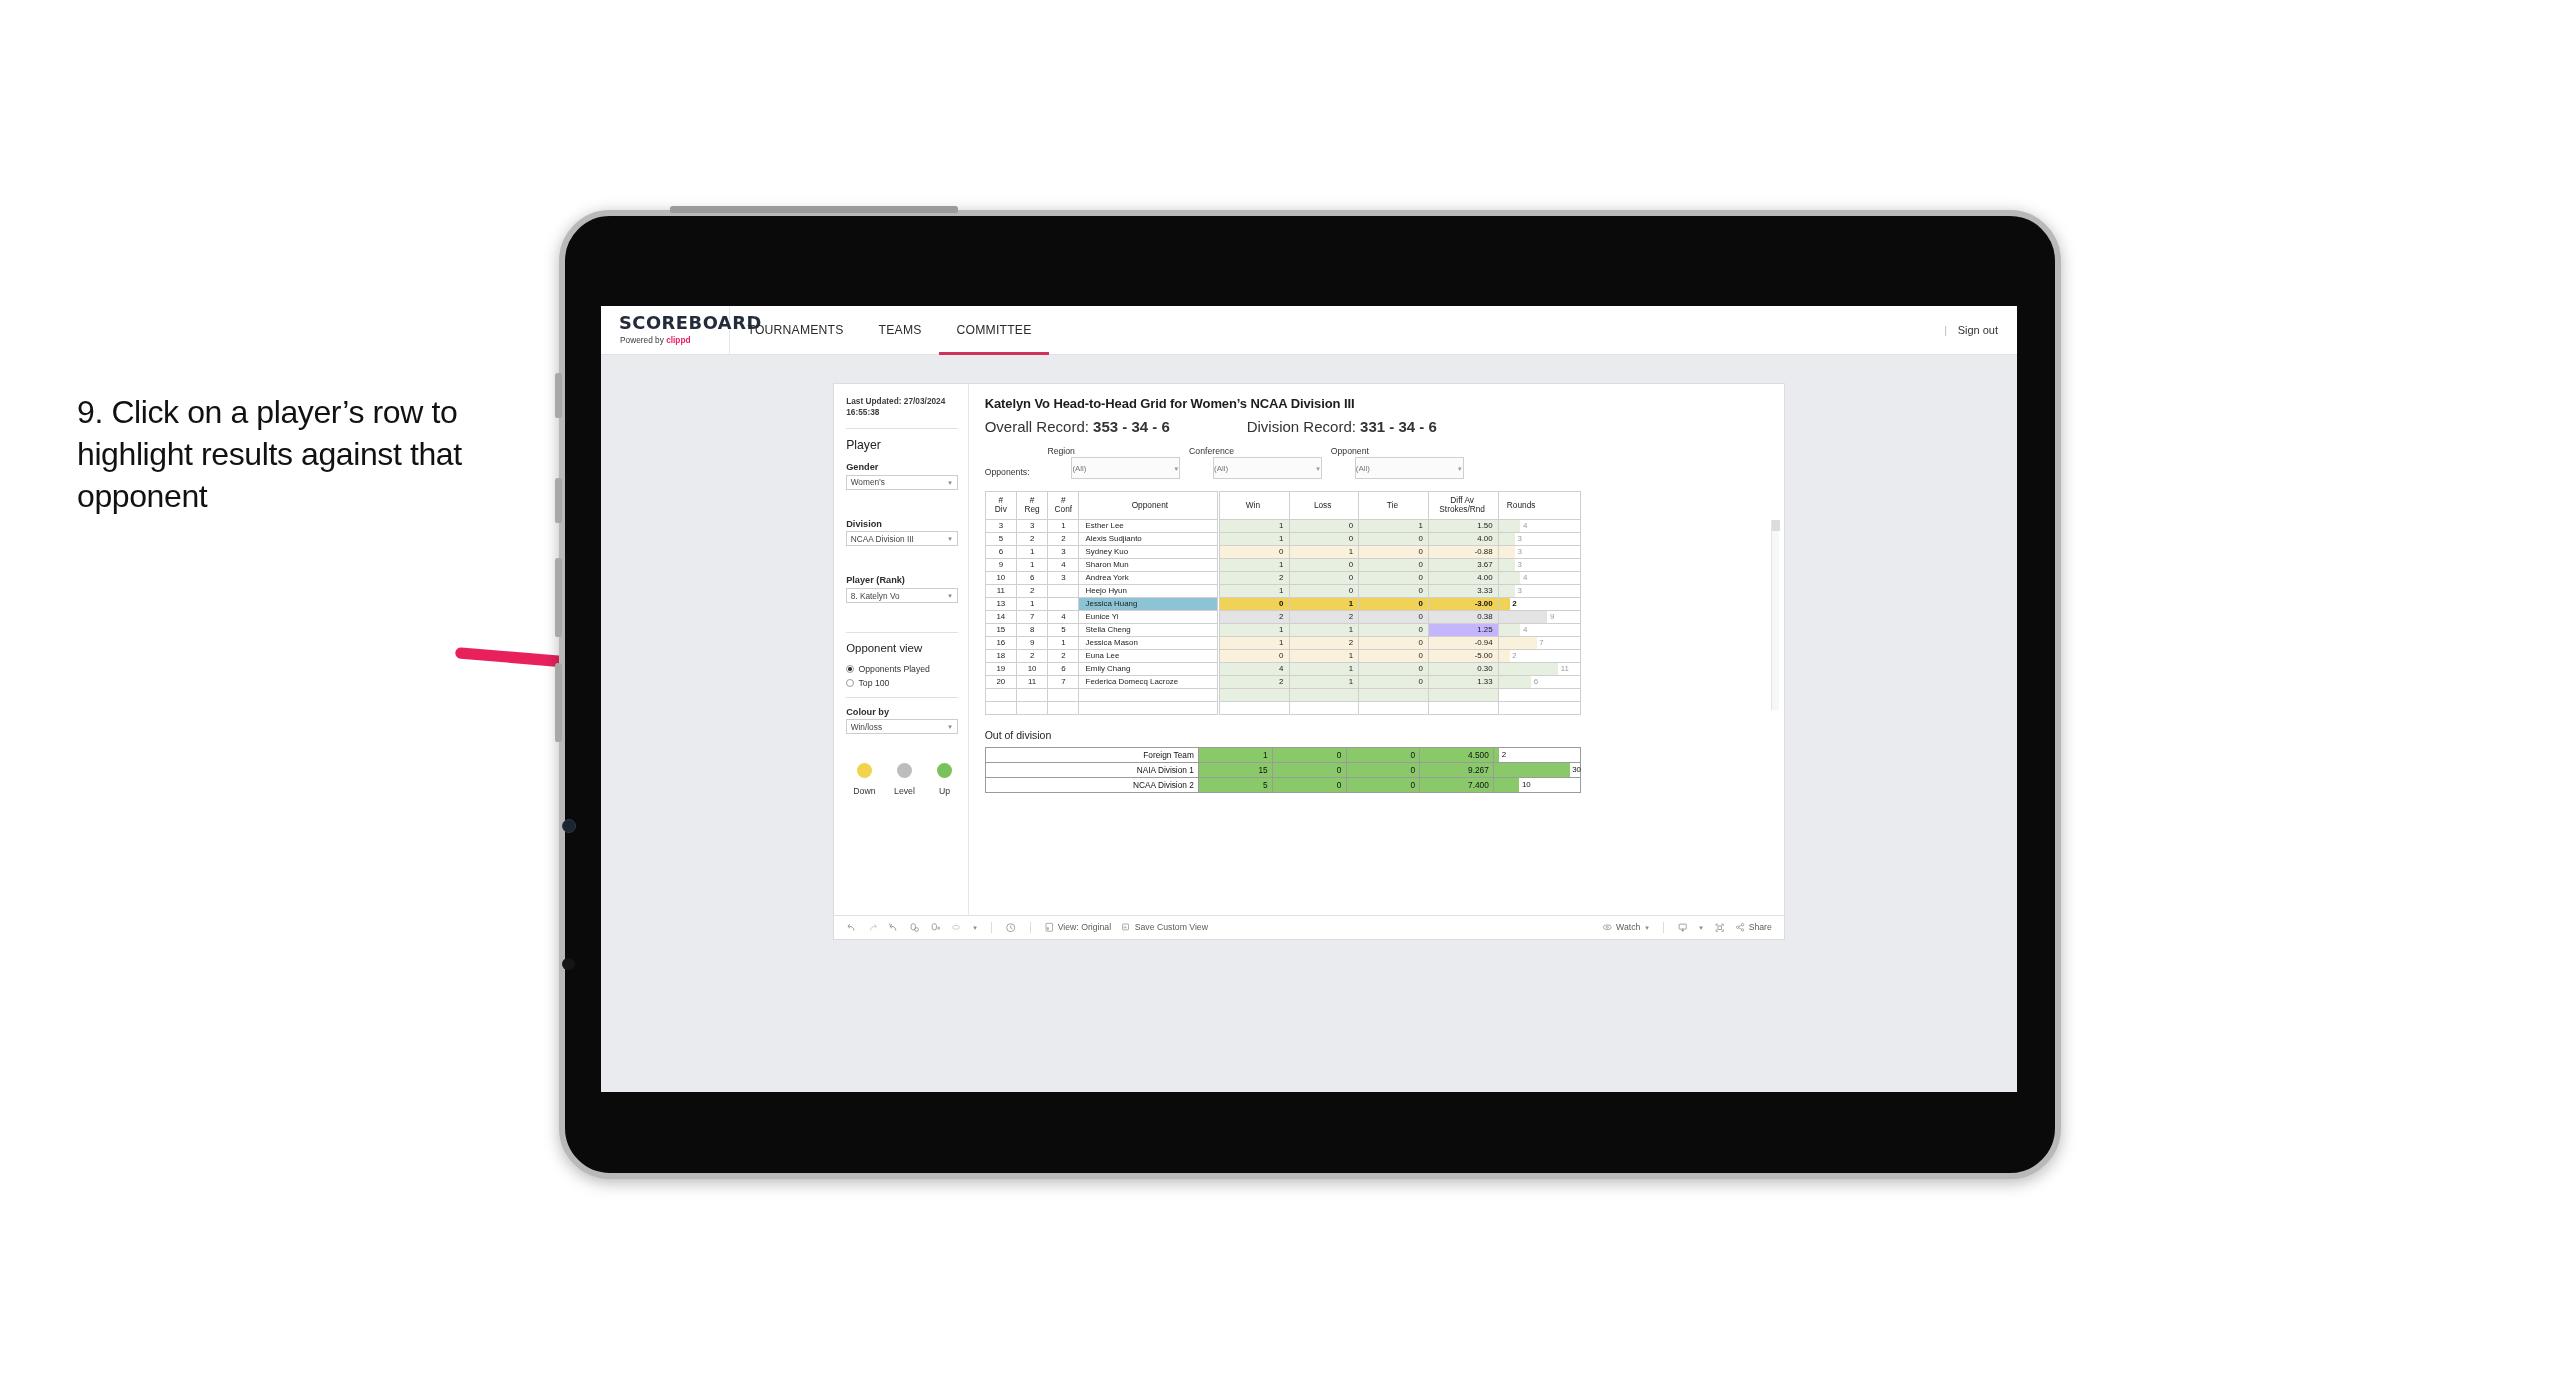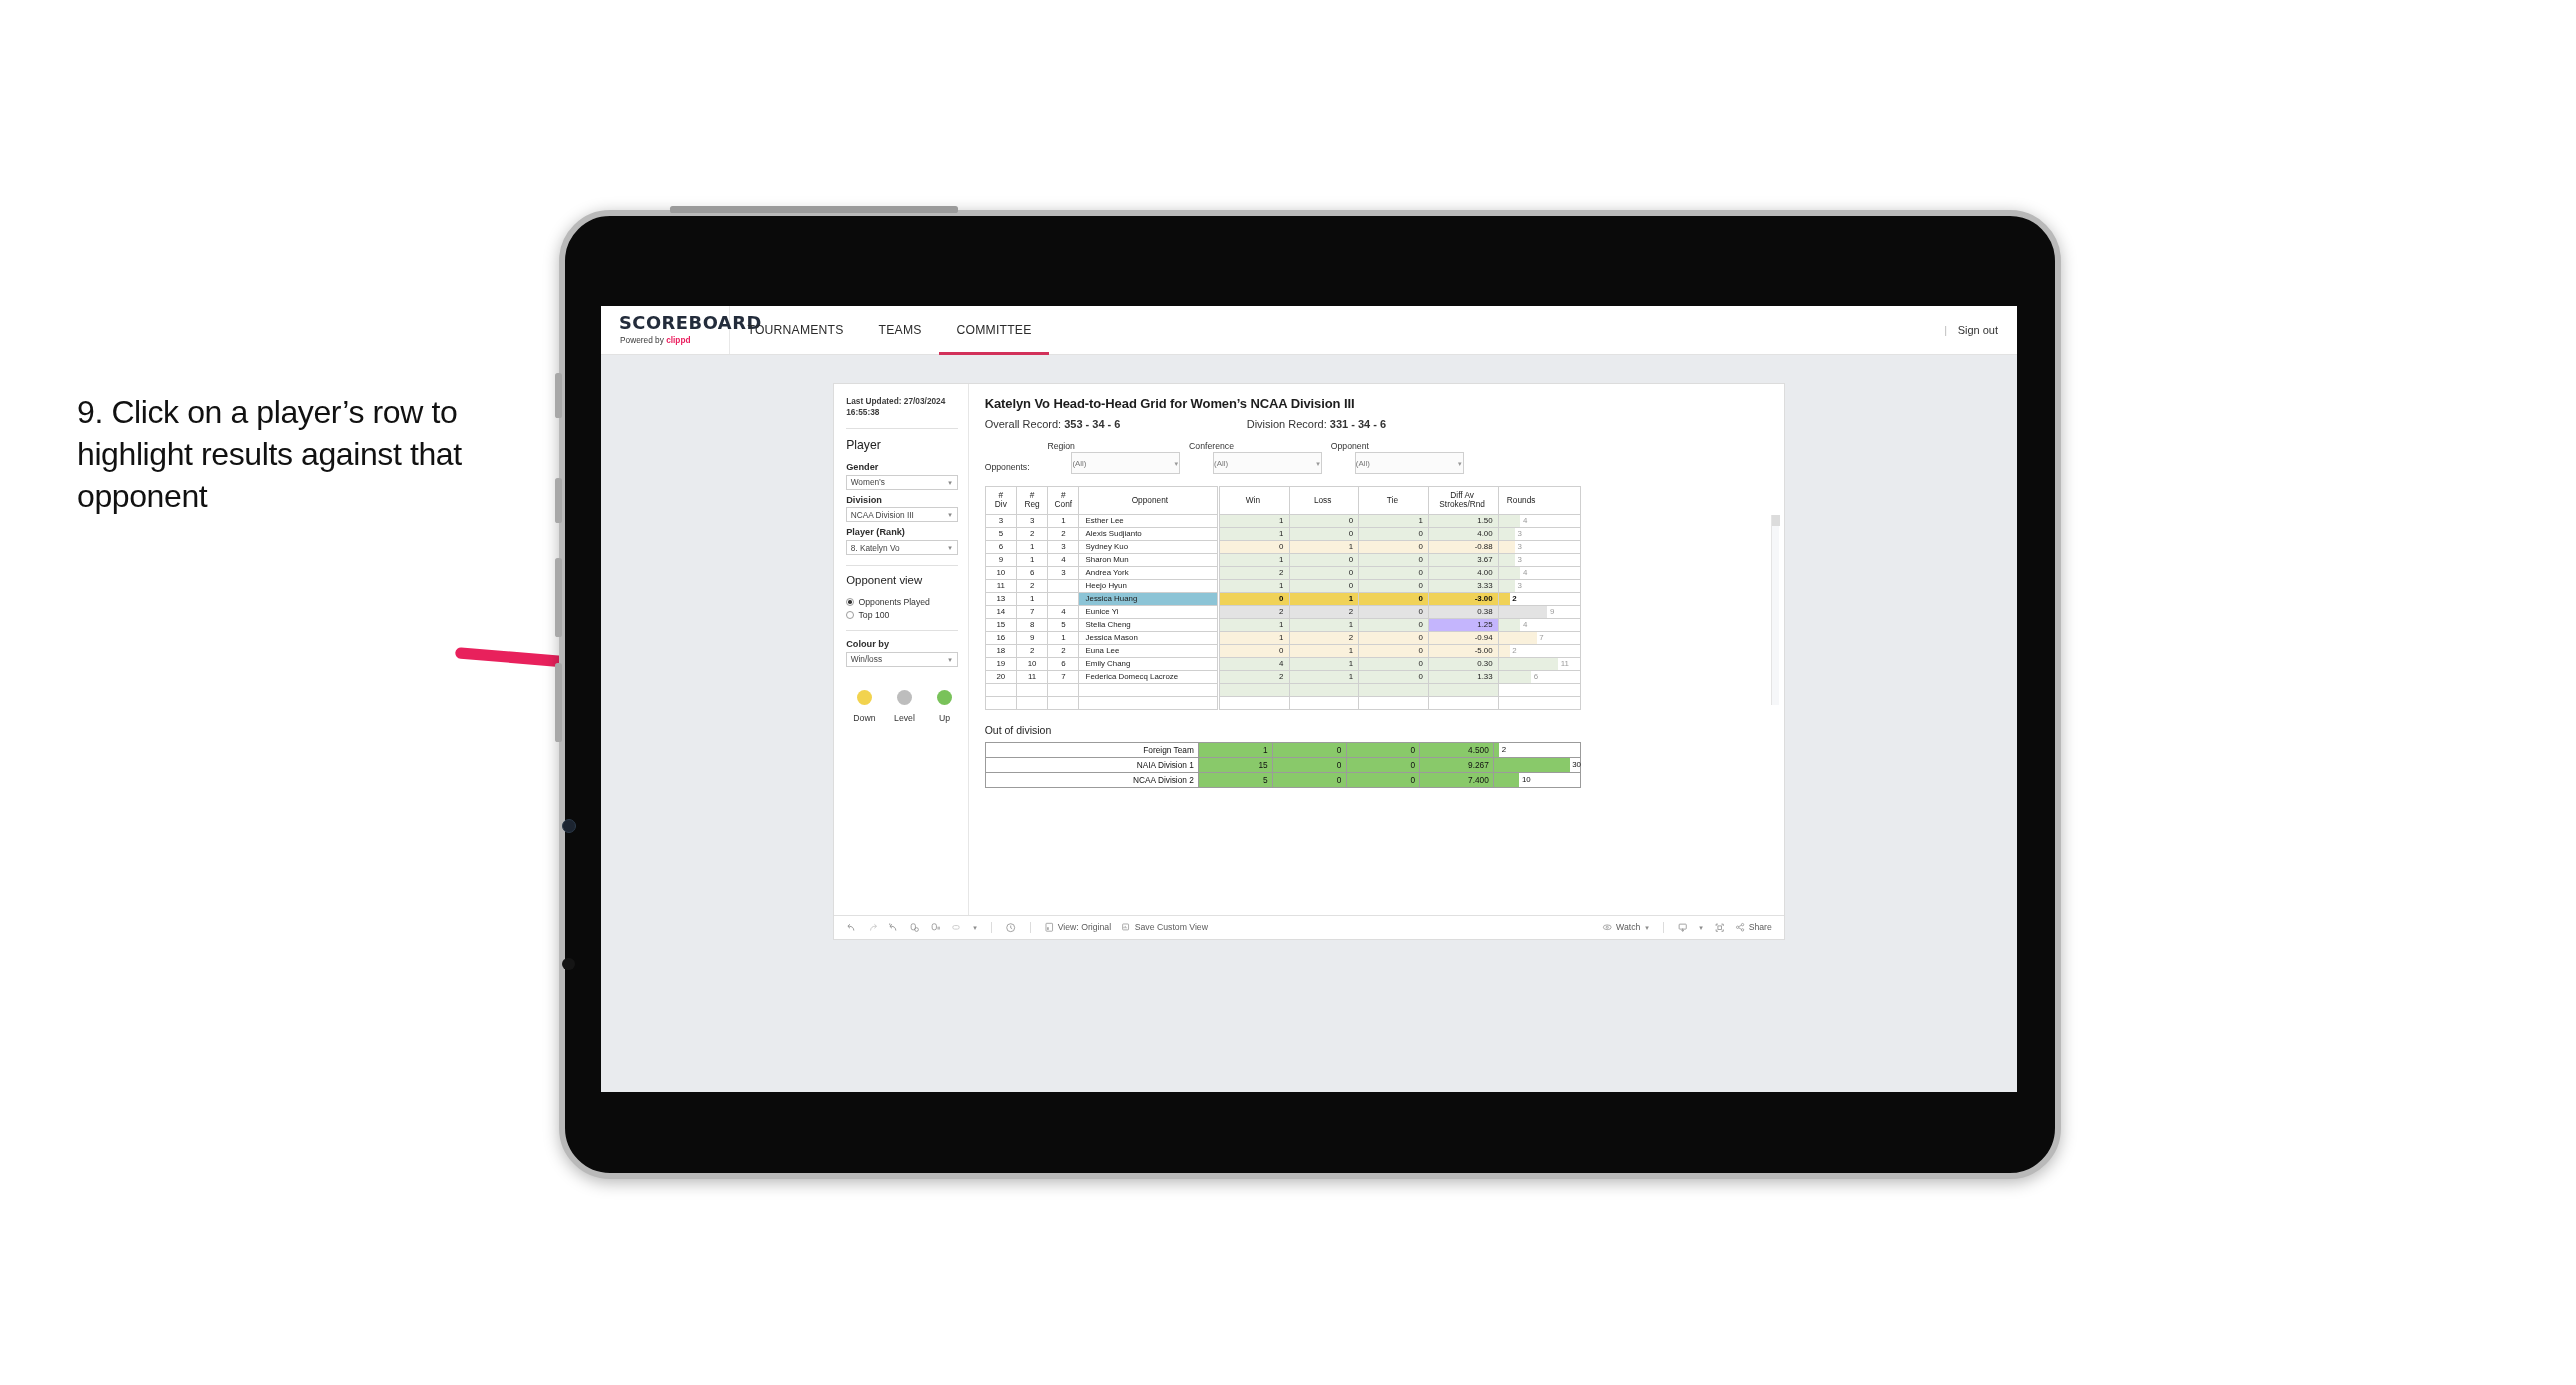--- a/index.html
+++ b/index.html
@@ -122,21 +122,21 @@
 
   
   .sidebar {
     width: 135px; padding: 12.2px 10.5px 0 12.2px; border-right: 0.9px solid #e6e6e6;
     font-size: 8.7px; color: #333;
   }
   .lastupd { font-size: 8.3px; color: #3d3d3d; line-height: 1.35; font-weight: 600; }
   .hr { height: 0.9px; background: #e0e0e0; margin: 9.6px 0 8.7px; }
   .sec-title { font-size: 12.2px; color: #222; margin-bottom: 10.5px; }
   .sec-title.sm { font-size: 11.4px; }
-  .fld { margin-bottom: 5px; }
+  .fld { margin-bottom: 29px; }
   .fld-label { font-size: 9.2px; color: #2d2d2d; margin-bottom: 2.6px; font-weight: 600; }
   .select {
     height: 15px; border: 0.9px solid #cdcdcd; background: #fff;
     display: flex; align-items: center; padding: 0 3.5px;
     font-size: 8.3px; color: #444; position: relative; cursor: pointer;
   }
   .select .caret {
     margin-left: auto; font-size: 6.1px; color: #888;
   }
   .radio-row { display: flex; align-items: center; gap: 4.4px; margin-bottom: 3.5px; font-size: 8.7px; cursor: pointer; }
@@ -149,21 +149,21 @@
     border-radius: 50%; background: #333;
   }
   .legend { display: flex; gap: 14px; margin-top: 23px; padding-left: 5.2px; }
   .legend .li { text-align: center; width: 30px; }
   .legend .dot { width: 15px; height: 15px; border-radius: 50%; margin: 0 auto 7.9px; }
   .legend .lbl { font-size: 8.7px; color: #333; }
 
   
   .main { flex: 1; padding: 12.2px 15.7px 0 15.7px; min-width: 0; position: relative; }
   .viz-title { font-size: 13px; color: #1d1d1d; font-weight: 600; letter-spacing: -0.1px; }
-  .records { display: flex; margin-top: 7px; font-size: 11px; color: #333; }
+  .records { display: flex; margin-top: 7px; font-size: 15px; color: #333; }
   .records .r1 { width: 262px; }
   .records b { font-weight: 700; }
 
   .filters { display: flex; align-items: flex-end; margin-top: 10.5px; gap: 8.7px; }
   .filters .flabel { font-size: 8.7px; color: #333; padding-bottom: 2.6px; width: 54px; }
   .filt { width: 133px; }
   .filt .fl { font-size: 8.7px; color: #333; margin-bottom: 1.7px; }
   .filt .fsel {
     height: 22px; border: 0.9px solid #cfcfcf; background: #fbfbfb;
     display: flex; align-items: center; padding: 0 0; font-size: 7.9px; color: #777; margin-left: 24px;

